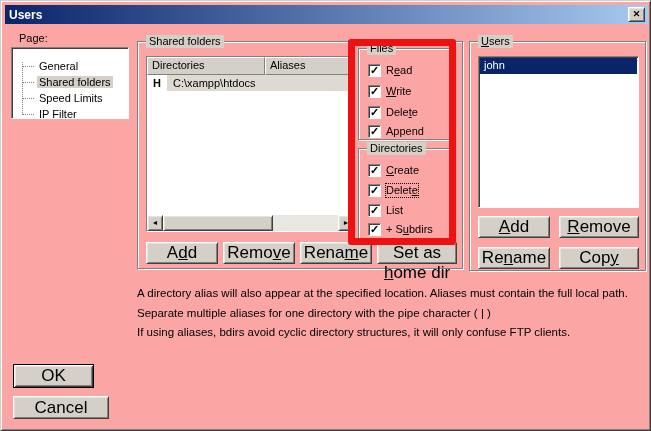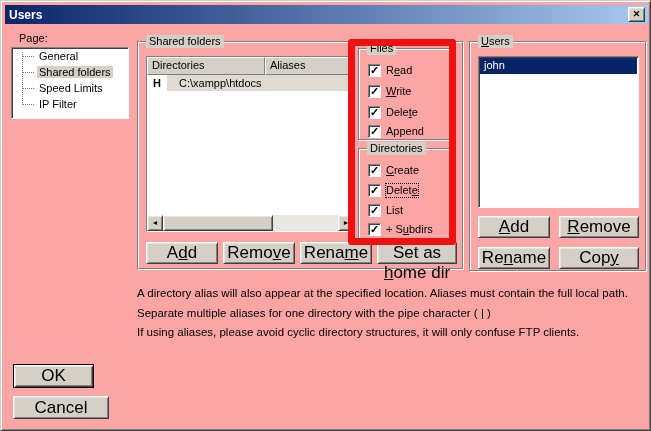--- a/index.html
+++ b/index.html
@@ -36,38 +36,38 @@
     position:absolute;
     border:1px solid #808080;
     box-shadow:1px 1px 0 #fff, inset 1px 1px 0 #fff;
   }
   .group-title{
     position:absolute;left:8px;top:-7px;background:#d4d0c8;padding:0 3px;line-height:13px;
   }
   .label{position:absolute;}
   .accel{text-decoration:underline;}
   
-  .page-list{position:absolute;left:10px;top:46px;width:118px;height:72px;padding-top:0;}
+  .page-list{position:absolute;left:10px;top:46px;width:118px;height:72px;padding-top:10px;}
   .tree{position:relative;height:100%;}
   .tree::before{content:"";position:absolute;left:10px;top:4px;height:53px;border-left:1px dotted #808080;}
   .tree-item{position:relative;height:16px;line-height:16px;padding-left:25px;white-space:nowrap;}
   .tree-item::before{content:"";position:absolute;left:11px;top:8px;width:11px;border-top:1px dotted #808080;}
   .tree-item .lbl{padding:0 2px;}
   .tree-item.selected .lbl{background:#d4d0c8;}
   
   .listview{position:absolute;display:flex;flex-direction:column;}
   .lv-header{display:flex;height:18px;}
   .lv-hcell{
     background:#d4d0c8;border:1px solid;border-color:#ffffff #808080 #808080 #ffffff;
     padding:1px 4px;line-height:13px;
   }
   .lv-body{flex:1;overflow:hidden;background:#fff;}
   .lv-row{display:flex;height:16px;line-height:16px;align-items:center;}
   .home-flag{width:20px;text-align:center;font-weight:bold;background:#fff;}
-  .row-text{flex:1;background:#dedad2;padding-left:12px;height:16px;}
+  .row-text{flex:1;background:#dedad2;padding-left:6px;height:16px;}
   
   .hscroll{height:16px;display:flex;background:#e9e7e2;}
   .sb-btn{width:16px;height:16px;font-size:7px;line-height:14px;}
   .sb-thumb{width:110px;height:16px;}
   .sb-track{flex:1;}
   
   .checkrow{position:absolute;display:flex;align-items:center;height:14px;}
   .checkbox{
     width:13px;height:13px;background:#fff;margin-right:5px;flex:none;
     border:1px solid;border-color:#808080 #ffffff #ffffff #808080;
@@ -181,18 +181,18 @@
     </div>
     <button class="btn" style="position:absolute;left:8px;top:174px;width:72px;height:22px;"><span></span><span class="accel">A</span><span>dd</span></button>
     <button class="btn" style="position:absolute;left:89px;top:174px;width:80px;height:22px;"><span></span><span class="accel">R</span><span>emove</span></button>
     <button class="btn" style="position:absolute;left:8px;top:205px;width:72px;height:22px;"><span>Re</span><span class="accel">n</span><span>ame</span></button>
     <button class="btn" style="position:absolute;left:89px;top:205px;width:80px;height:22px;"><span>Cop</span><span class="accel">y</span><span></span></button>
   </div>
 
   <div class="annotation" style="border-color: rgb(238, 17, 17);"></div>
 
   <div class="info-text" style="top:282px;">A directory alias will also appear at the specified location. Aliases must contain the full local path. Separate multiple aliases for one directory with the pipe character ( | )</div>
-  <div class="info-text" style="top:321px;">If using aliases, please avoid cyclic directory structures, it will only confuse FTP clients.</div>
+  <div class="info-text" style="top:321px;">If using aliases, bdirs avoid cyclic directory structures, it will only confuse FTP clients.</div>
 
   <button class="btn btn-default" style="position:absolute;left:12px;top:363px;width:81px;height:24px;">OK</button>
   <button class="btn" style="position:absolute;left:12px;top:395px;width:96px;height:23px;">Cancel</button>
 
 </div>
 
 </body></html>

